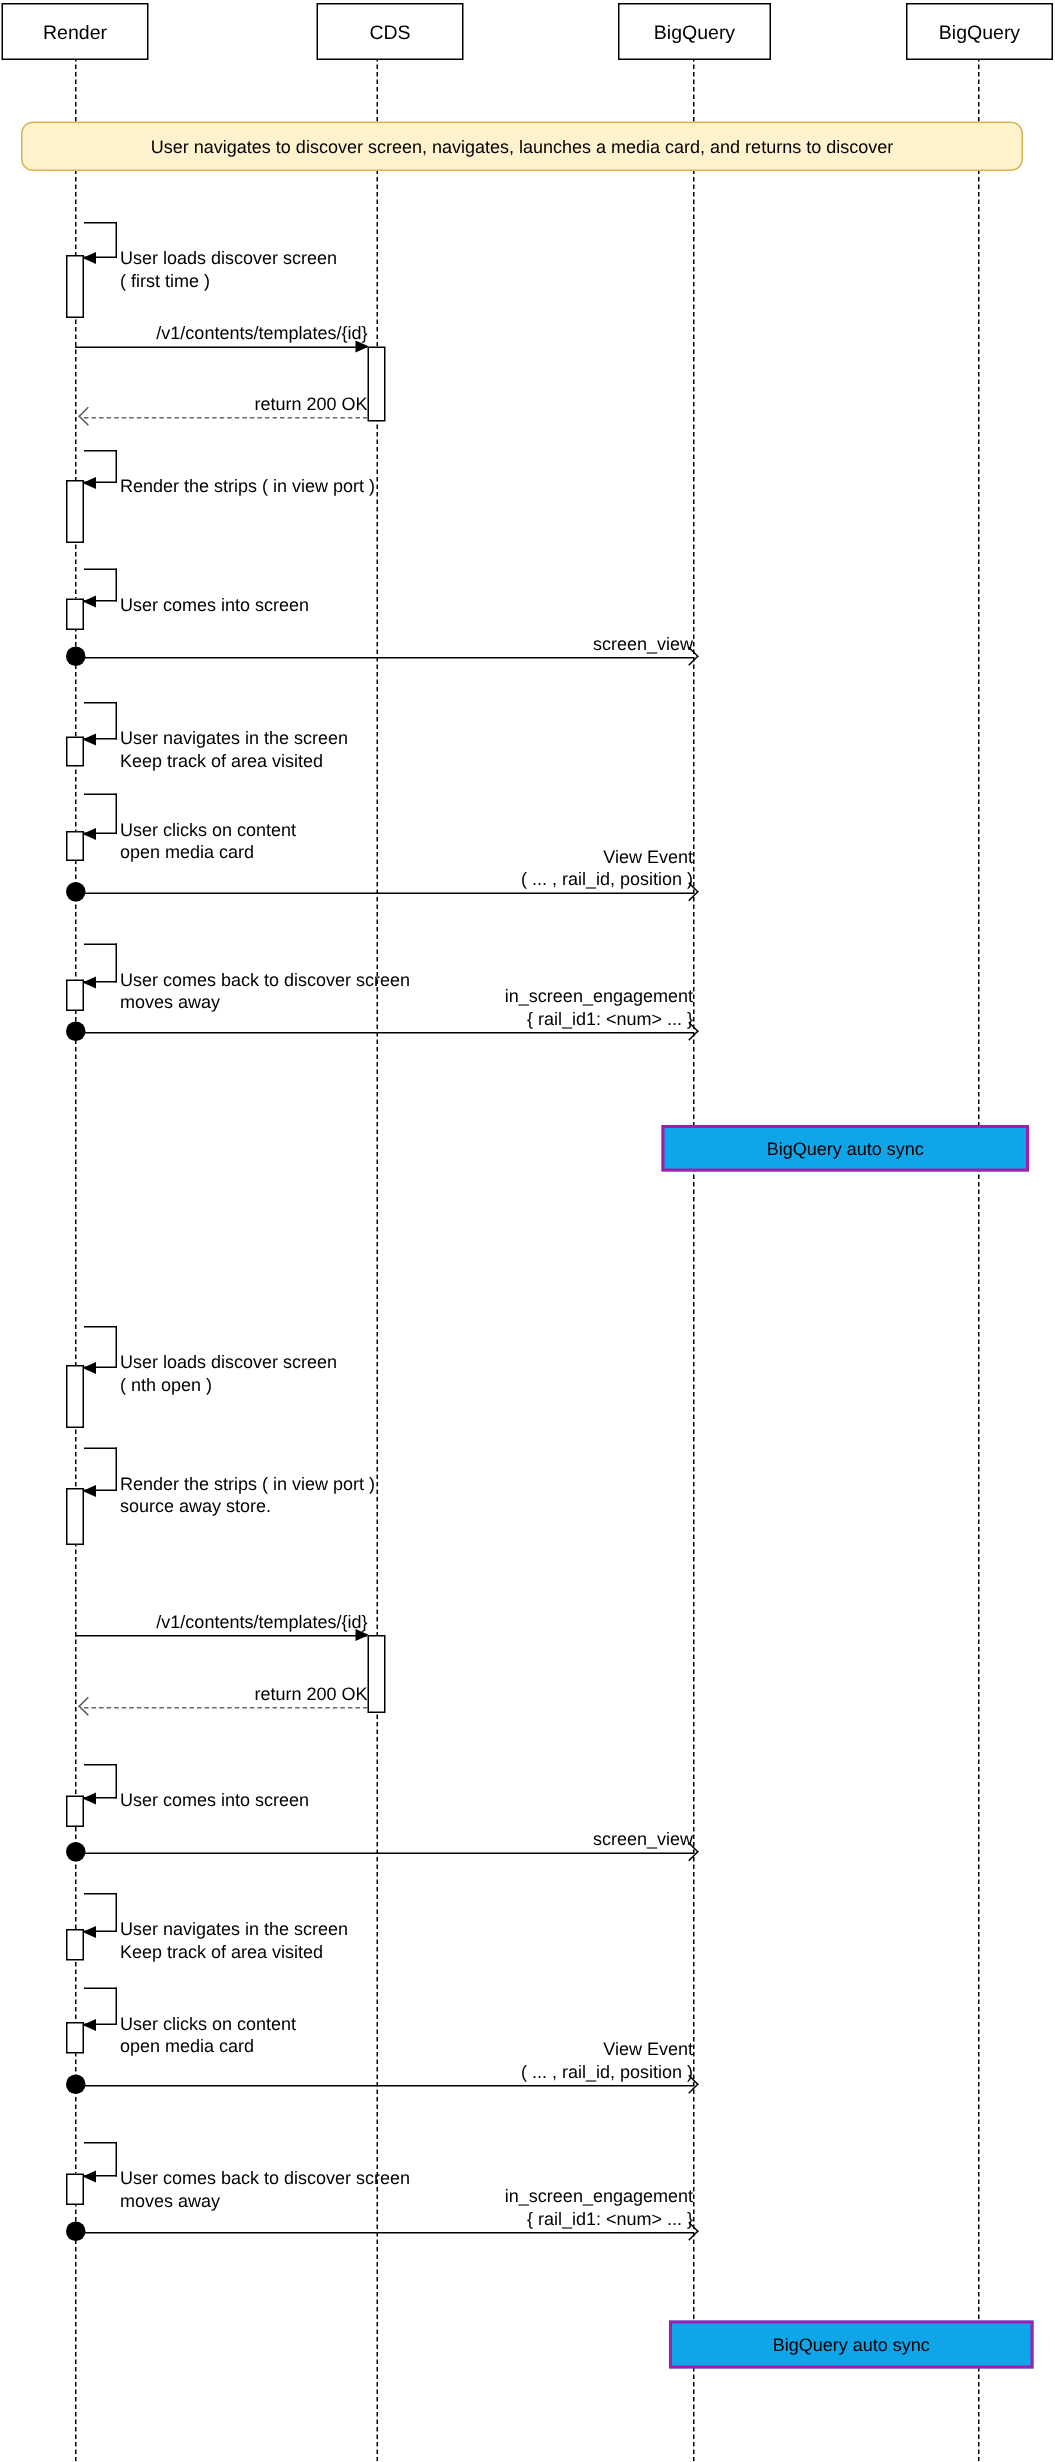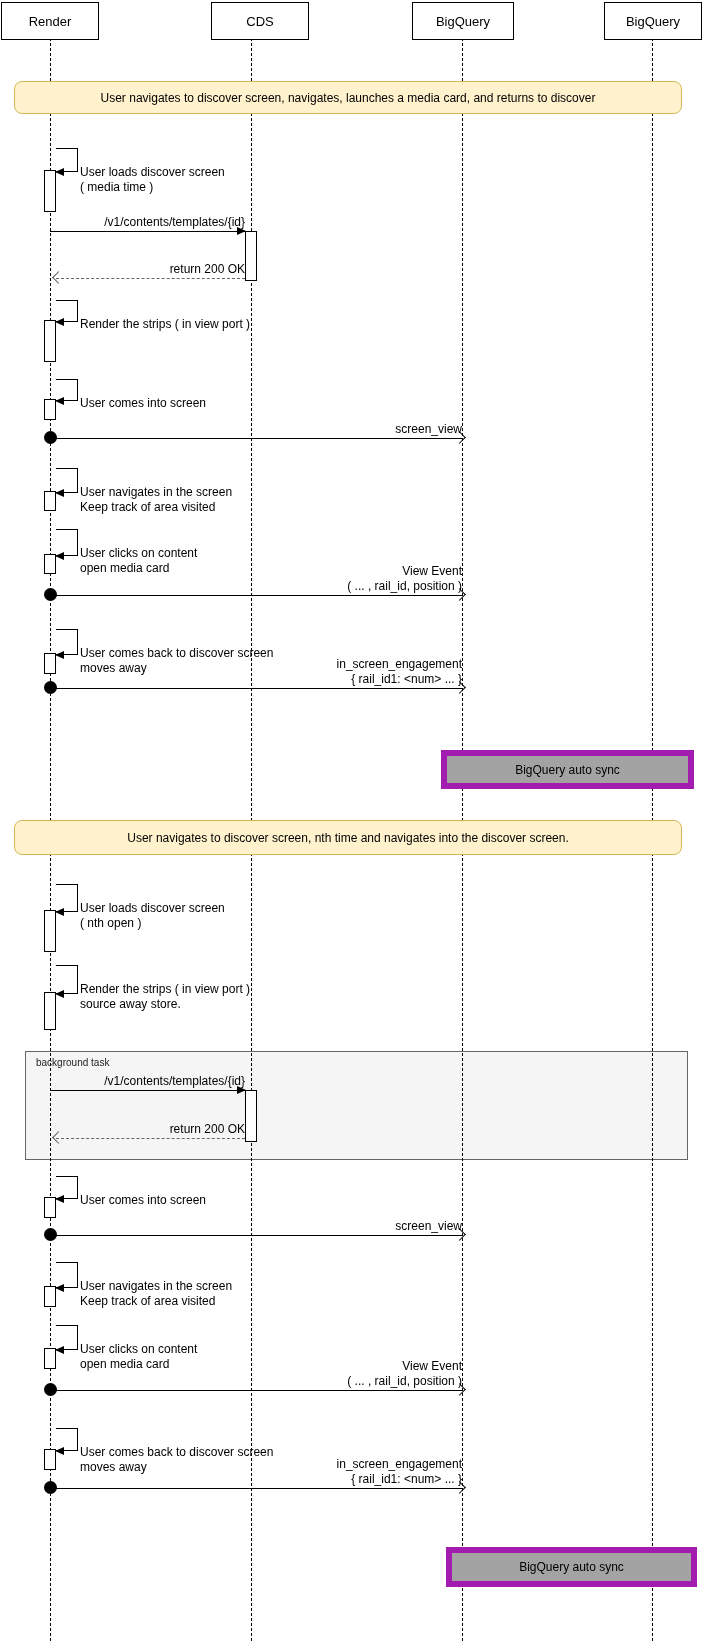--- a/index.html
+++ b/index.html
@@ -32,49 +32,46 @@
   .line-dashed{position:absolute;left:0;right:0;top:0;border-top:1px dashed #666;}
   .head-right{position:absolute;right:-1px;top:-4px;width:0;height:0;border-left:9px solid #000;
            border-top:4px solid transparent;border-bottom:4px solid transparent;}
   .chev-right{position:absolute;right:-2px;top:-5px;width:8px;height:8px;
            border-top:1px solid #000;border-right:1px solid #000;transform:rotate(45deg);}
   .chev-left{position:absolute;left:-2px;top:-5px;width:8px;height:8px;
            border-top:1px solid #555;border-left:1px solid #555;transform:rotate(-45deg);}
   .dot{position:absolute;left:-6px;top:-7px;width:13px;height:13px;background:#000;border-radius:50%;}
   .mlabel{position:absolute;left:0;right:0;bottom:2px;text-align:right;line-height:14.5px;white-space:nowrap;}
   
-  .syncbox{position:absolute;border:6px solid #a21caf;background:#a3a3a3;z-index:4;
+  .syncbox{position:absolute;border:2px solid #a21caf;background:#0ea5e9;z-index:4;
            display:flex;align-items:center;justify-content:center;}
 </style>
 </head>
 <body>
 
 <div class="stage">
 
-  <div class="frame" style="left:25px;top:1051px;width:661px;height:107px">
-    <div class="frame-label">background task</div>
-  </div>
 
   <div class="lifeline" style="left:50px"></div>
   <div class="lifeline" style="left:251px"></div>
   <div class="lifeline" style="left:462px"></div>
   <div class="lifeline" style="left:652px"></div>
 
   <div class="actor" style="left:1px;width:96px">Render</div>
   <div class="actor" style="left:211px;width:96px">CDS</div>
   <div class="actor" style="left:412px;width:100px">BigQuery</div>
   <div class="actor" style="left:604px;width:96px">BigQuery</div>
 
   <div class="banner" style="top:81px;height:33px">User navigates to discover screen, navigates, launches a media card, and returns to discover</div>
 
   <div class="selfmsg" style="left:56px;top:148px">
     <div class="bracket" style="height:22px"></div>
     <div class="slabel">
       <div>User loads discover screen</div>
-      <div>( media time )</div>
+      <div>( first time )</div>
     </div>
   </div>
   <div class="act" style="left:44px;top:170px;height:40px"></div>
 
   <div class="msg" style="left:50px;top:231px;width:195px">
     <div class="mlabel">/v1/contents/templates/{id}</div>
     <div class="line-solid"></div>
     <span class="head-right"></span>
   </div>
   <div class="act" style="left:245px;top:231px;height:48px"></div>
@@ -150,21 +147,20 @@
       <div>in_screen_engagement</div>
       <div>{ rail_id1: &lt;num&gt; ... }</div>
     </div>
     <div class="line-solid"></div>
     <span class="dot"></span>
     <span class="chev-right"></span>
   </div>
 
   <div class="syncbox" style="left:441px;top:750px;width:241px;height:27px">BigQuery auto sync</div>
 
-  <div class="banner" style="top:820px;height:35px">User navigates to discover screen, nth time and navigates into the discover screen.</div>
 
   <div class="selfmsg" style="left:56px;top:884px">
     <div class="bracket" style="height:26px"></div>
     <div class="slabel">
       <div>User loads discover screen</div>
       <div>( nth open )</div>
     </div>
   </div>
   <div class="act" style="left:44px;top:910px;height:40px"></div>
 

